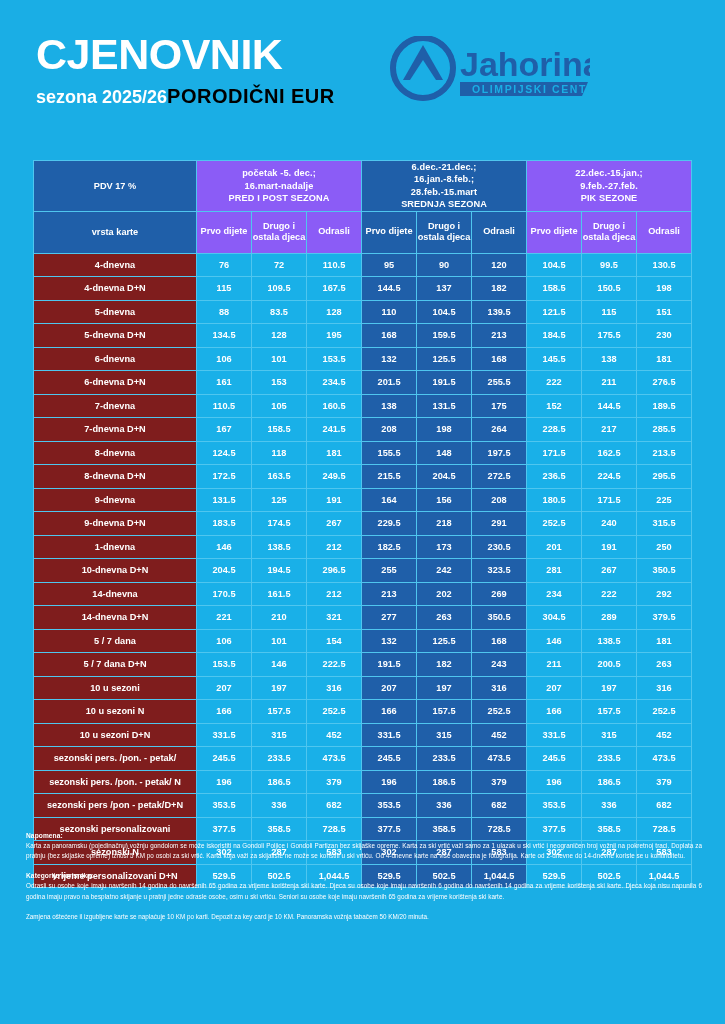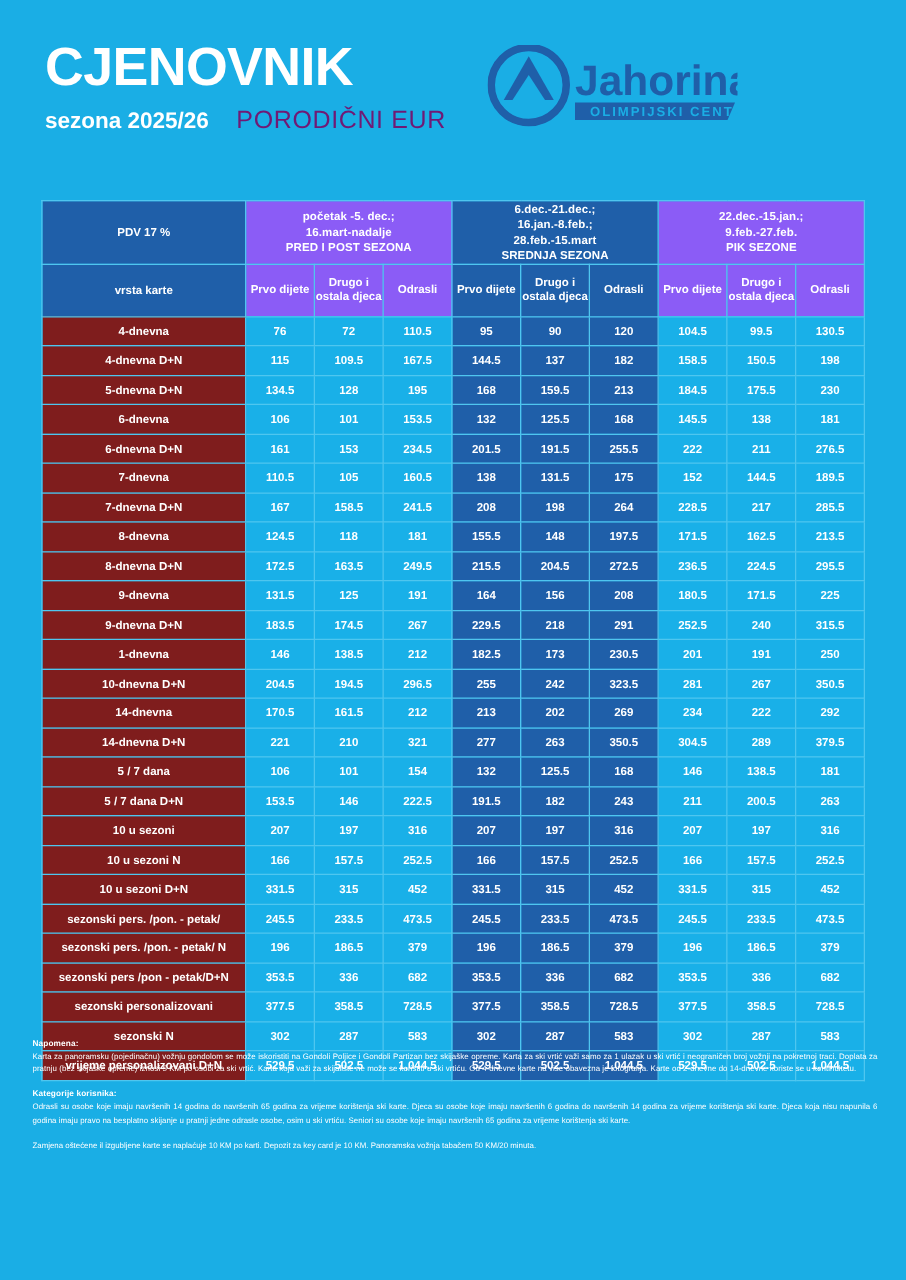--- a/index.html
+++ b/index.html
@@ -36,32 +36,31 @@
     color: #ffffff;
     letter-spacing: -0.5px;
     line-height: 1;
     margin: 0;
     font-family: "Liberation Sans", sans-serif;
   }
   .sub-row {
     margin-top: 9px;
     display: flex;
     align-items: baseline;
-    gap: 22px;
   }
   .season {
     font-size: 18px;
     font-weight: bold;
     color: #ffffff;
     letter-spacing: 0px;
   }
   .currency {
     font-size: 20px;
-    font-weight: 400;
-    color: #701a75;
+    font-weight: 700;
+    color: #000000;
     letter-spacing: 0.5px;
   }
 
   
   .logo {
     position: absolute;
     right: 30px;
     top: 36px;
     width: 200px;
     height: 68px;
@@ -257,20 +256,32 @@
           <td class="val light">109.5</td>
           <td class="val light">167.5</td>
           <td class="val dark">144.5</td>
           <td class="val dark">137</td>
           <td class="val dark">182</td>
           <td class="val light">158.5</td>
           <td class="val light">150.5</td>
           <td class="val light">198</td>
         </tr>
         <tr>
+          <td class="type-cell">5-dnevna</td>
+          <td class="val light">88</td>
+          <td class="val light">83.5</td>
+          <td class="val light">128</td>
+          <td class="val dark">110</td>
+          <td class="val dark">104.5</td>
+          <td class="val dark">139.5</td>
+          <td class="val light">121.5</td>
+          <td class="val light">115</td>
+          <td class="val light">151</td>
+        </tr>
+        <tr>
           <td class="type-cell">5-dnevna D+N</td>
           <td class="val light">134.5</td>
           <td class="val light">128</td>
           <td class="val light">195</td>
           <td class="val dark">168</td>
           <td class="val dark">159.5</td>
           <td class="val dark">213</td>
           <td class="val light">184.5</td>
           <td class="val light">175.5</td>
           <td class="val light">230</td>

